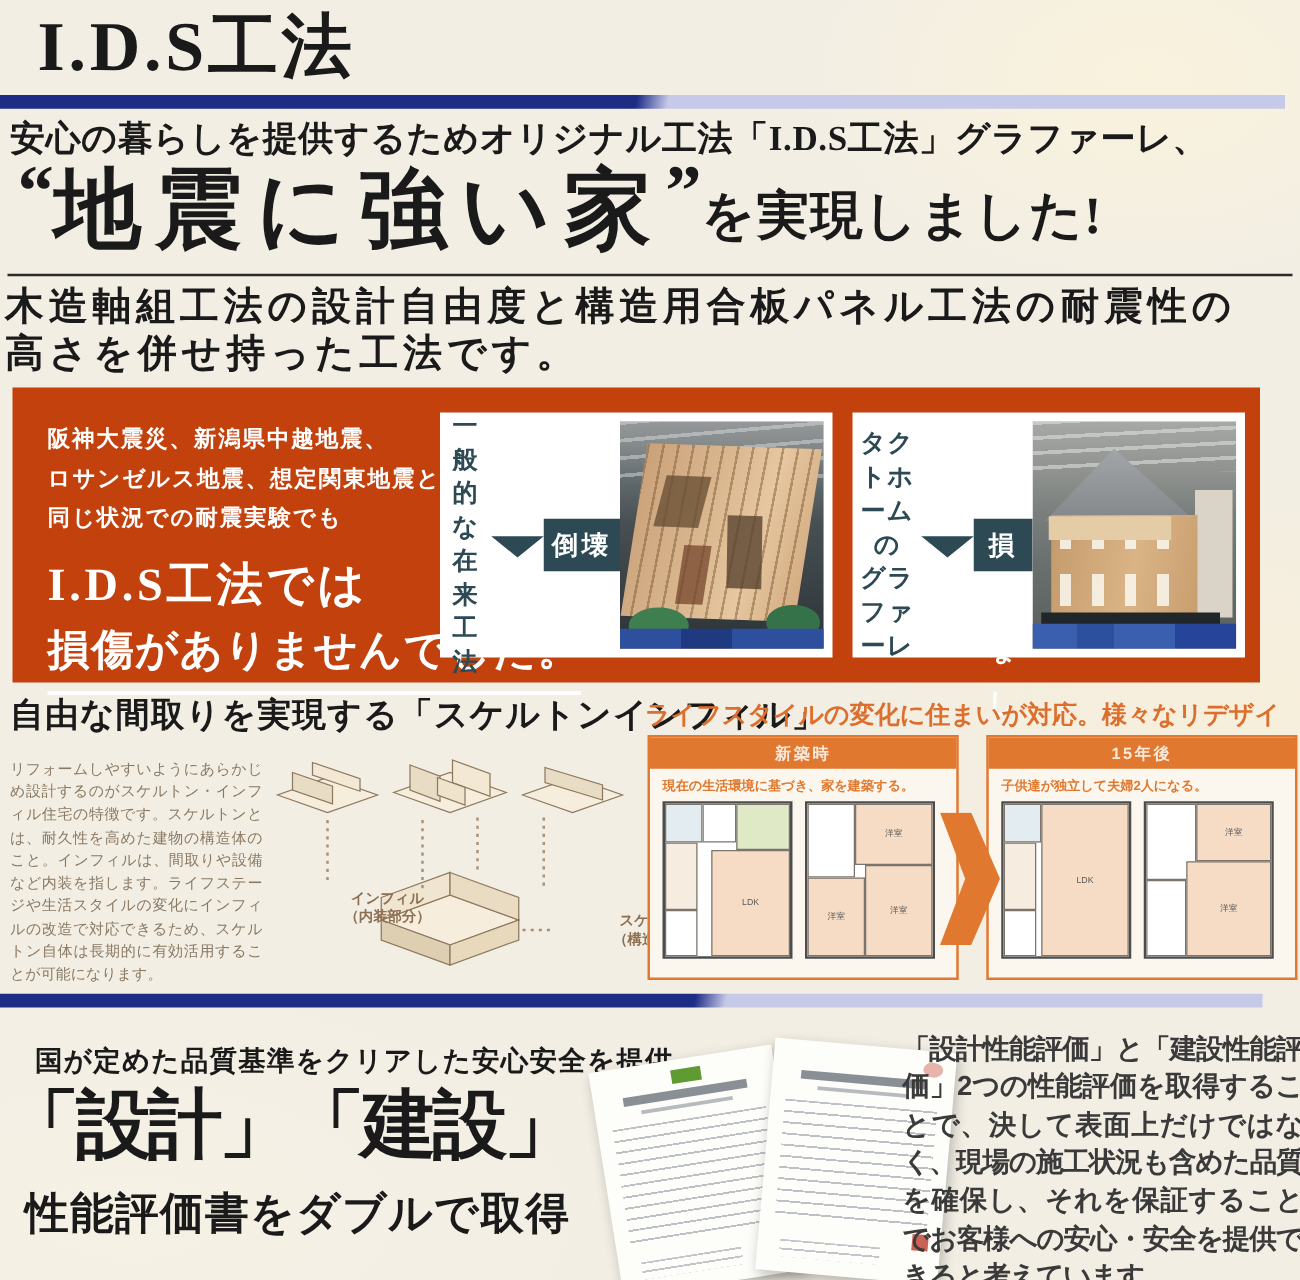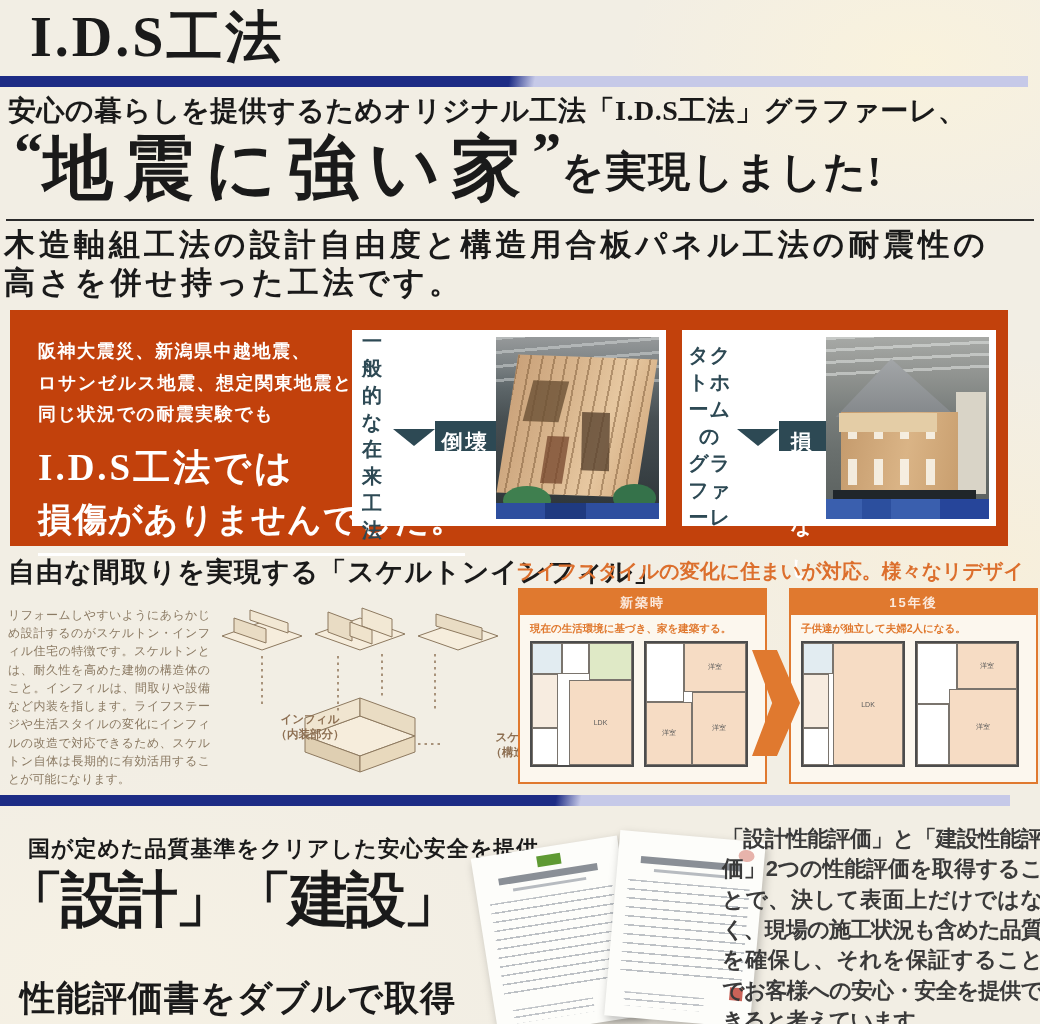--- a/index.html
+++ b/index.html
@@ -29,21 +29,21 @@
   .q-line{font-size:18px;font-weight:bold;letter-spacing:1.5px;line-height:1.75;}
   .q-big1{font-size:37px;font-weight:bold;letter-spacing:3px;margin-top:12px;}
   .q-big2{font-size:34px;font-weight:bold;letter-spacing:1px;margin-top:4px;padding-bottom:10px;
           border-bottom:3px solid #fff;display:inline-block;}
   .test-card{position:absolute;top:20px;width:314px;height:196px;background:#fff;display:flex;}
   .card1{left:342px;} .card2{left:672px;}
   .card-left{width:144px;display:flex;flex-direction:row;align-items:center;padding-top:16px;}
   .card-label{color:#2d4954;font-size:20px;font-weight:bold;text-align:center;line-height:1.35;letter-spacing:1px;}
   .tri{width:0;height:0;border-left:21px solid transparent;border-right:21px solid transparent;
        border-top:17px solid #2d4954;margin:16px 0 14px;}
-  .result-btn{background:#2d4954;color:#fff;font-size:21px;font-weight:bold;width:126px;height:30px;
+  .result-btn{background:#2d4954;color:#fff;font-size:21px;font-weight:bold;width:126px;height:42px;
        line-height:42px;text-align:center;letter-spacing:3px;}
   .card-photo{position:relative;flex:1;margin:7px 7px 7px 0;overflow:hidden;}
 
   
   .ph-bg{position:absolute;inset:0;background:linear-gradient(180deg,#96999a 0%,#7e8486 14%,#5d6669 28%,#474f52 45%,#3a4246 72%,#2c3336 100%);}
   .ph-beams{position:absolute;left:0;top:0;width:100%;height:26%;
        background:repeating-linear-gradient(175deg,rgba(214,218,218,.5) 0 3px,transparent 3px 14px);}
   .ph-house{position:absolute;left:7%;top:11%;width:86%;height:76%;
        background:linear-gradient(100deg,#caa27a 0%,#d9b68e 40%,#e6c7a0 68%,#d3ab80 100%);
        transform:skewX(-7deg) rotate(2deg);overflow:hidden;}
@@ -94,21 +94,21 @@
   .rm{position:absolute;border:1px solid #7a746d;box-sizing:border-box;display:flex;align-items:center;
       justify-content:center;font-family:"Liberation Sans",sans-serif;font-size:7px;color:#5a5a5a;}
   .rd-arrow{position:absolute;left:752px;top:650px;width:48px;height:106px;background:#e0792f;z-index:5;
       clip-path:polygon(0 0,52% 0,100% 50%,52% 100%,0 100%,42% 50%);}
 
   
   .divider2{position:absolute;left:0;top:795px;width:1010px;height:11px;
       background:linear-gradient(100deg,#1d2c85 0%,#1d2c85 55%,#c6c9e8 57.5%,#c6c9e8 100%);}
   .cert-lead{position:absolute;left:28px;top:834px;font-size:22px;font-weight:bold;letter-spacing:1px;}
   .cert-big{position:absolute;left:4px;top:860px;font-size:60px;font-weight:bold;letter-spacing:-3px;}
-  .cert-sub{position:absolute;left:20px;top:975px;font-size:35px;font-weight:bold;letter-spacing:1px;}
+  .cert-sub{position:absolute;left:20px;top:947px;font-size:35px;font-weight:bold;letter-spacing:1px;}
   .cert{position:absolute;background:#fdfdfa;box-shadow:2px 4px 10px rgba(0,0,0,.25);}
   .cert1{left:484px;top:846px;width:148px;height:182px;transform:rotate(-9deg);}
   .cert2{left:612px;top:836px;width:146px;height:186px;transform:rotate(5deg);}
   .c-chip{position:absolute;top:8px;left:44%;width:24px;height:11px;background:#5f9a33;}
   .c-mark{position:absolute;top:9px;right:10px;width:16px;height:12px;background:#e7b3ab;border-radius:50%;}
   .c-title{margin:24px auto 5px;width:68%;height:7px;background:#8a8f96;}
   .c-sub{margin:0 auto;width:50%;height:3px;background:#b7bbc0;}
   .c-lines{margin:9px 12px 0;height:96px;
       background:repeating-linear-gradient(180deg,#9aa0a8 0 1.5px,transparent 1.5px 9px);opacity:.65;}
   .c-seal{position:absolute;right:10px;bottom:26px;width:13px;height:13px;background:#c1473b;opacity:.85;}

